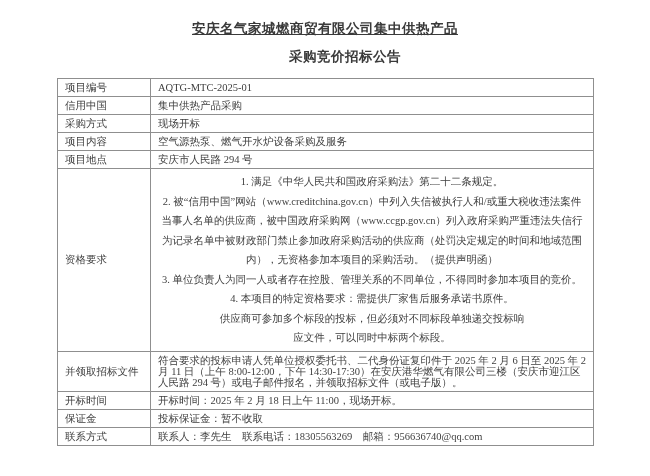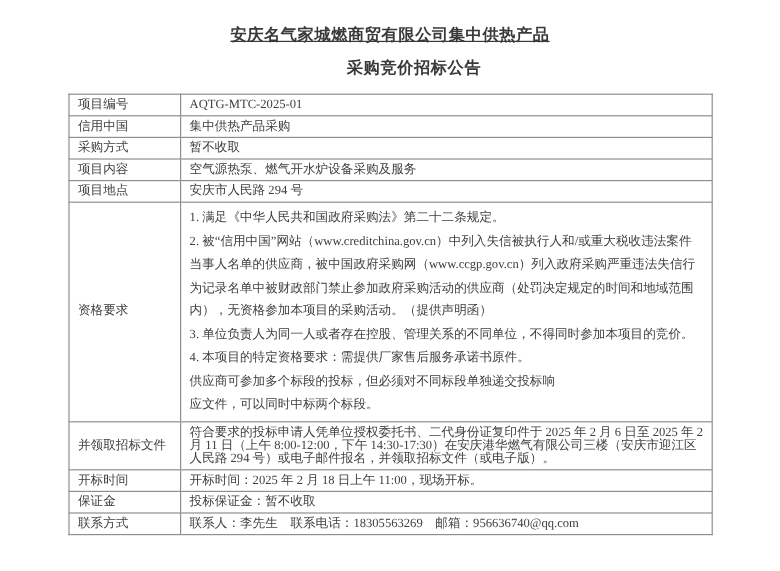--- a/index.html
+++ b/index.html
@@ -39,21 +39,21 @@
     border: 1px solid #8f8f8f;
     font-size: 10.5px;
     color: #3e3e3e;
     padding: 1px 7px;
     vertical-align: middle;
     line-height: 15px;
     word-break: break-all;
   }
   td.label { width: 78px; }
   tr.single td { height: 14px; }
-  td.qual { padding: 3px 7px; }
+  td.qual { padding: 3px 7px; text-align: center; }
   td.qual p {
     margin: 0;
     line-height: 19.5px;
   }
   td.wrap { line-height: 11px; padding-top: 3px; padding-bottom: 3px; margin-top: 32px; }
 </style>
 </head>
 <body>
 
 <div class="page">
@@ -66,21 +66,21 @@
       <tr class="single">
         <td class="label">项目编号</td>
         <td class="value">AQTG-MTC-2025-01</td>
       </tr>
       <tr class="single">
         <td class="label">信用中国</td>
         <td class="value">集中供热产品采购</td>
       </tr>
       <tr class="single">
         <td class="label">采购方式</td>
-        <td class="value">暂不收取</td>
+        <td class="value">现场开标</td>
       </tr>
       <tr class="single">
         <td class="label">项目内容</td>
         <td class="value">空气源热泵、燃气开水炉设备采购及服务</td>
       </tr>
       <tr class="single">
         <td class="label">项目地点</td>
         <td class="value">安庆市人民路 294 号</td>
       </tr>
       <tr>

